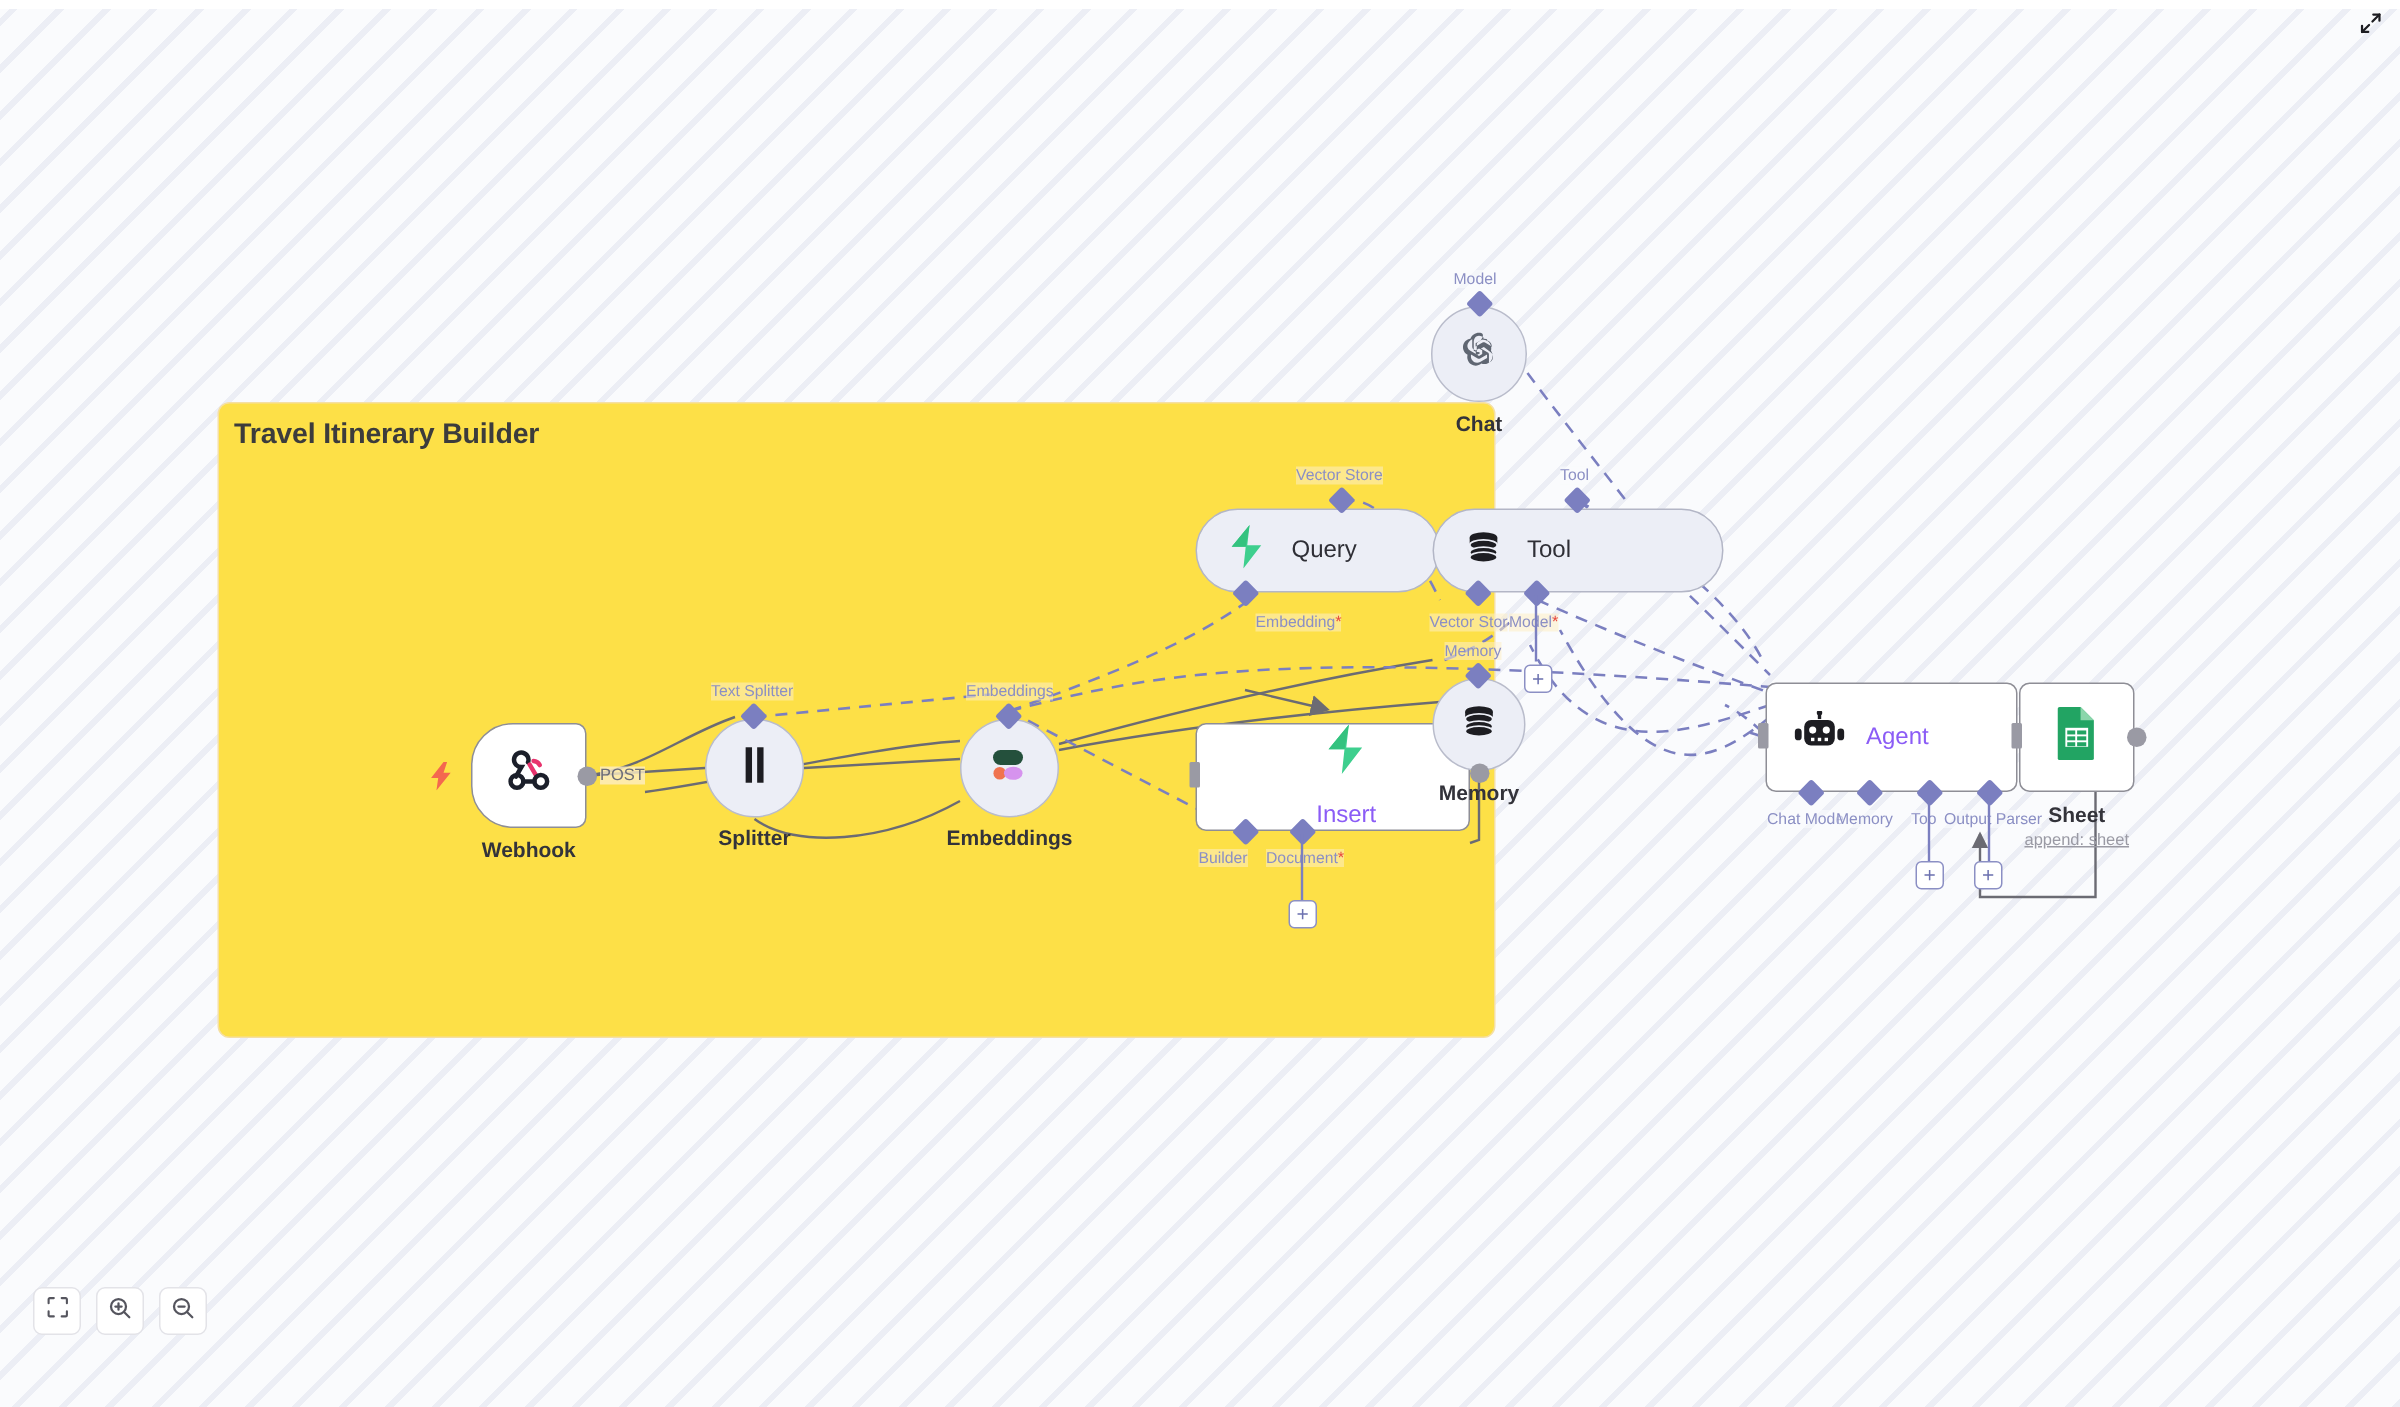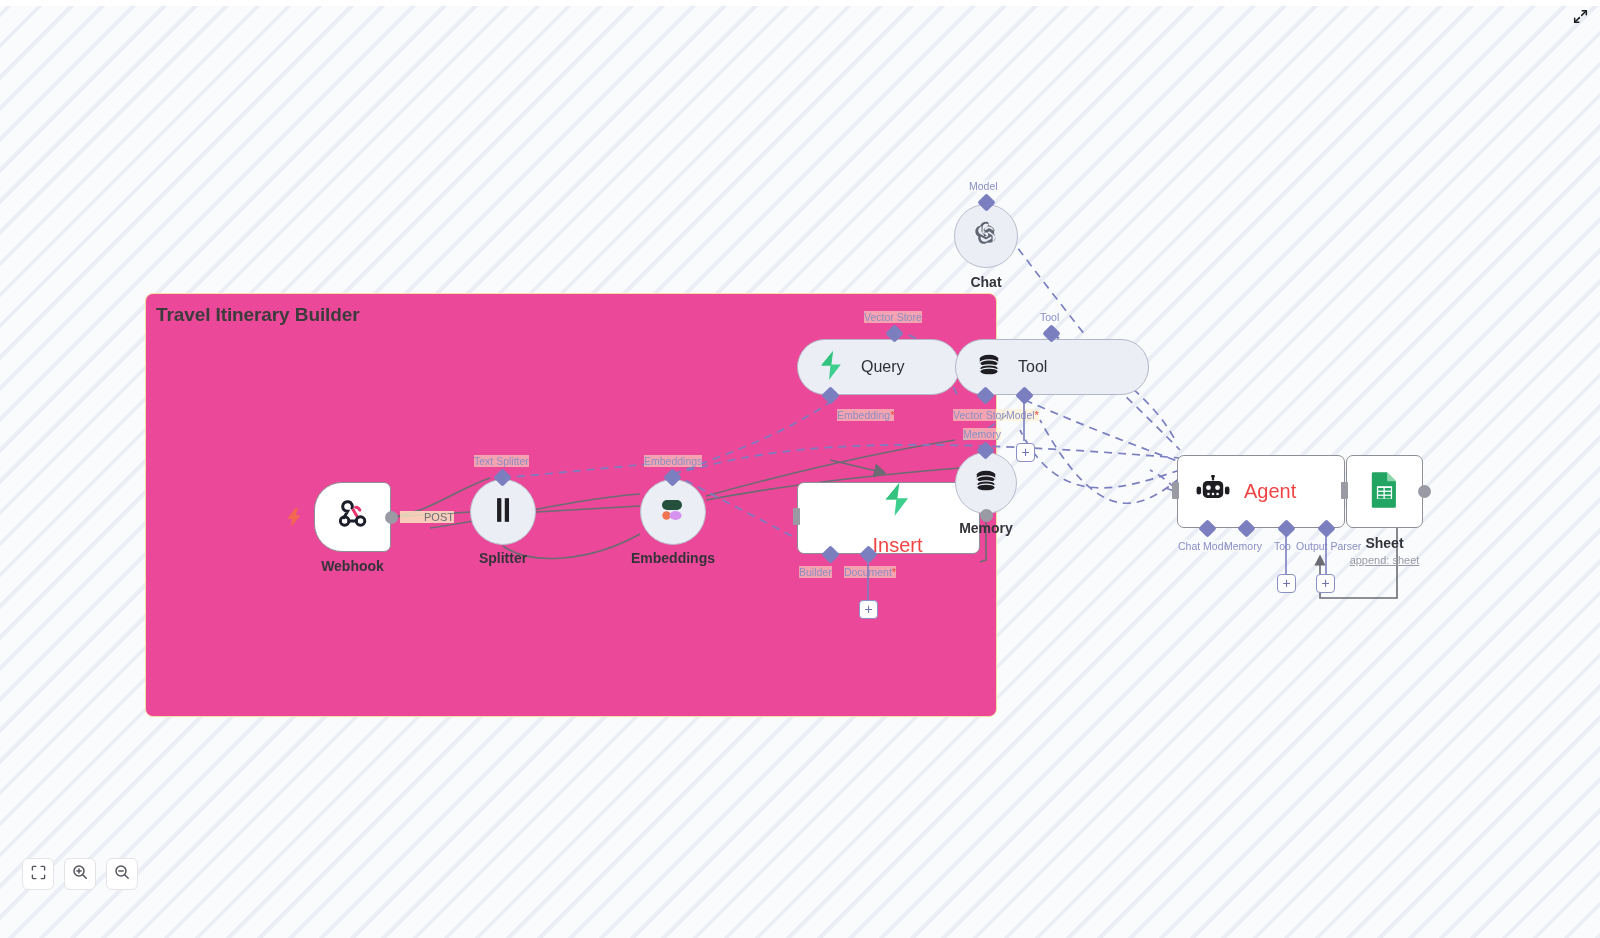--- a/index.html
+++ b/index.html
@@ -30,24 +30,23 @@
     position: absolute; left: 0; top: 0;
     width: 1600px; height: 6px;
     background: #ffffff;
   }
 
   
   #group-travel {
     position: absolute;
     left: 145px; top: 268px;
     width: 852px; height: 424px;
-    background: #ec4899;
+    background: #fde047;
     border: 1px solid #f5dfa3;
     border-radius: 8px;
-    margin-top: 25px;
   }
   #group-travel .group-title {
     position: absolute;
     left: 10px; top: 10px;
     font-size: 19px;
     font-weight: bold;
     color: #3c3c3c;
     letter-spacing: -0.1px;
   }
 
@@ -85,22 +84,22 @@
   .rect-node {
     background: #ffffff;
     border: 1px solid #8e8e96;
     border-radius: 7px;
     display: flex;
     align-items: center;
     gap: 14px;
     padding-left: 18px;
   }
   .rect-node .title {
-    font-size: 20px;
-    color: #ef4444;
+    font-size: 16px;
+    color: #8b5cf6;
   }
 
   
   .trigger-node {
     background: #ffffff;
     border: 1px solid #8e8e96;
     border-radius: 28px 7px 7px 28px;
     display: flex;
     align-items: center;
     justify-content: center;
@@ -175,21 +174,20 @@
     text-align: center;
   }
 
   
   .conn-label {
     position: absolute;
     font-size: 11px;
     color: #6d6d77;
     white-space: nowrap;
     background: rgba(253,238,196,0.8);
-    padding-left: 24px;
   }
 
   
   #zoom-controls {
     position: absolute;
     left: 22px; bottom: 48px;
     display: flex;
     gap: 10px;
   }
   .ctrl-btn {

